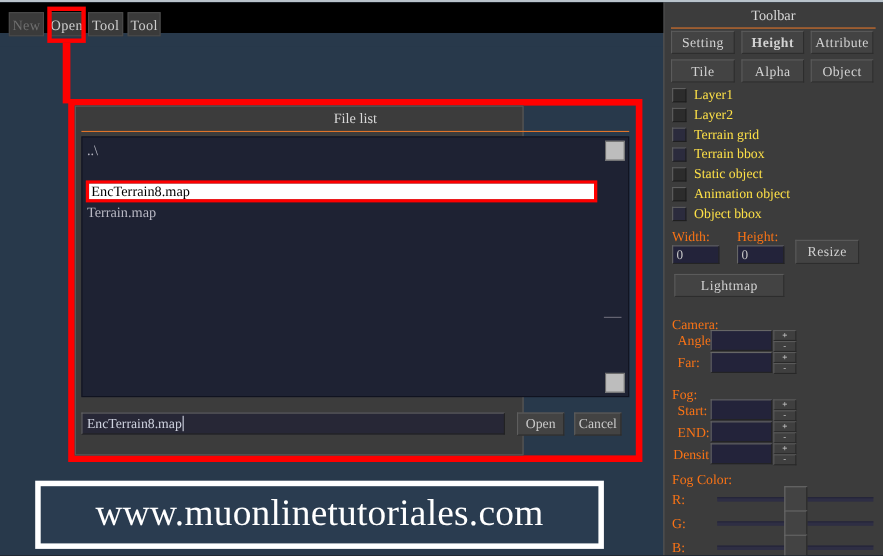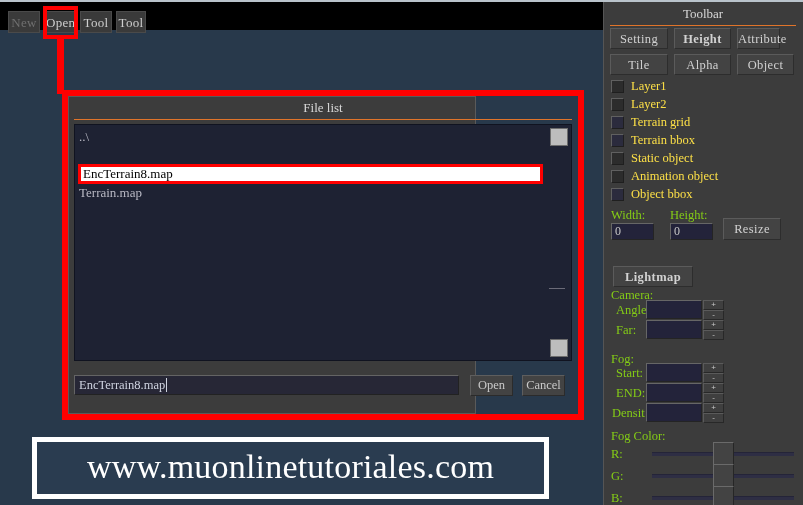--- a/index.html
+++ b/index.html
@@ -118,21 +118,21 @@
   .cb-label {
     position: absolute;
     left: 20px;
     top: 0px;
     white-space: nowrap;
     color: #fde047;
     font-size: 12.5px;
   }
   .tb-label {
     position: absolute;
-    color: #84cc16;
+    color: #f97316;
     font-size: 12.5px;
     white-space: nowrap;
   }
   .tb-input {
     position: absolute;
     background: #23233a;
     border: 1px solid #666;
     border-right-color: #242424;
     border-bottom-color: #242424;
     box-sizing: border-box;
@@ -418,21 +418,21 @@
     <div class="panel-title">Toolbar</div>
   </div>
 
   <div id="tb-dynamic"></div>
 
   <div class="tb-label" style="left:611px; top:206px;">Width:</div>
   <div class="tb-label" style="left:670px; top:206px;">Height:</div>
   <div class="tb-input" style="left:611px; top:221px; width:43px; height:17px;">0</div>
   <div class="tb-input" style="left:670px; top:221px; width:43px; height:17px;">0</div>
   <div class="tb-btn" style="left:723px; top:216px; width:58px; height:22px; line-height:21px;">Resize</div>
-  <div class="tb-btn" style="left:613px; top:264px; width:80px; height:21px;font-weight:bold;">Lightmap</div>
+  <div class="tb-btn" style="left:613px; top:247px; width:100px; height:21px;">Lightmap</div>
 
   <div class="tb-label" style="left:611px; top:286px;">Camera:</div>
   <div class="tb-label" style="left:616px; top:301px;">Angle</div>
   <div class="tb-input" style="left:646px; top:298px; width:56px; height:19px;"></div>
   <div class="spin" style="left:703px; top:298px;">
     <div class="up">+</div>
     <div class="dn">-</div>
   </div>
   <div class="tb-label" style="left:616px; top:321px;">Far:</div>
   <div class="tb-input" style="left:646px; top:318px; width:56px; height:19px;"></div>
@@ -458,21 +458,21 @@
   <div class="tb-input" style="left:646px; top:401px; width:56px; height:19px;"></div>
   <div class="spin" style="left:703px; top:401px;">
     <div class="up">+</div>
     <div class="dn">-</div>
   </div>
 
   <div class="tb-label" style="left:611px; top:427px;">Fog Color:</div>
 
 <div class="tb-btn" style="left: 610px; top: 26px; width: 58px;">Setting</div>
     <div class="tb-btn" style="left: 674px; top: 26px; width: 57px; font-weight: bold;">Height</div>
-    <div class="tb-btn" style="left: 737px; top: 26px; width: 43px;">Attribute</div>
+    <div class="tb-btn" style="left: 737px; top: 26px; width: 57px;">Attribute</div>
     <div class="tb-btn" style="left: 610px; top: 52px; width: 58px;">Tile</div>
     <div class="tb-btn" style="left: 674px; top: 52px; width: 57px;">Alpha</div>
     <div class="tb-btn" style="left: 737px; top: 52px; width: 57px;">Object</div>
     <div class="cb-row" style="top: 77px;">
       <div class="cbox"></div>
       <div class="cb-label">Layer1</div>
     </div>
     <div class="cb-row" style="top: 95px;">
       <div class="cbox"></div>
       <div class="cb-label">Layer2</div>

